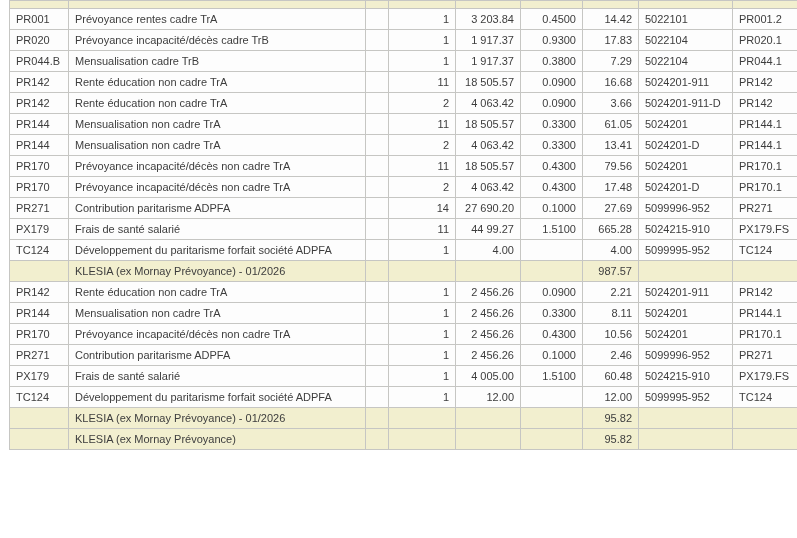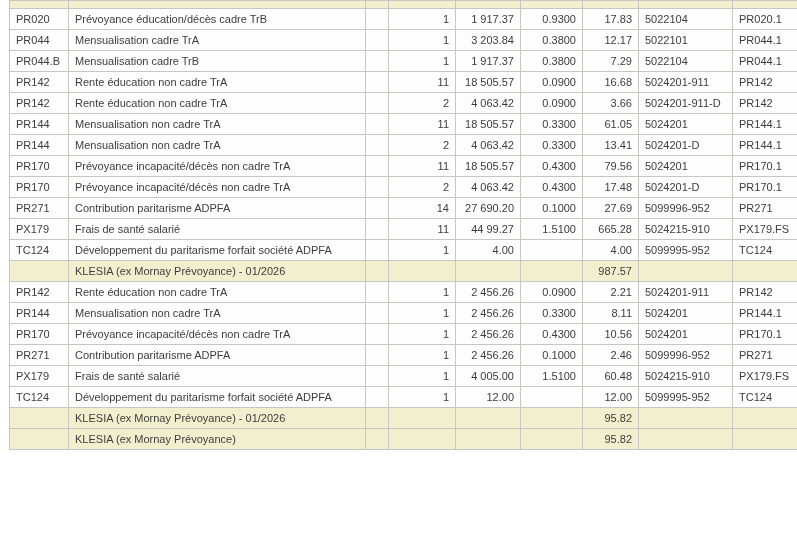--- a/index.html
+++ b/index.html
@@ -81,40 +81,40 @@
           <td class="col-label"></td>
           <td class="col-spacer"></td>
           <td class="col-qty"></td>
           <td class="col-base"></td>
           <td class="col-rate"></td>
           <td class="col-amount"></td>
           <td class="col-account"></td>
           <td class="col-ref"></td>
         </tr>
         <tr class="row-data">
+          <td class="col-code">PR001</td>
+          <td class="col-label">Prévoyance rentes cadre TrA</td>
+          <td class="col-spacer"></td>
+          <td class="col-qty">1</td>
+          <td class="col-base">3 203.84</td>
+          <td class="col-rate">0.4500</td>
+          <td class="col-amount">14.42</td>
+          <td class="col-account">5022101</td>
+          <td class="col-ref">PR001.2</td>
+        </tr>
+        <tr class="row-data">
           <td class="col-code">PR020</td>
-          <td class="col-label">Prévoyance éducation/décès cadre TrB</td>
+          <td class="col-label">Prévoyance incapacité/décès cadre TrB</td>
           <td class="col-spacer"></td>
           <td class="col-qty">1</td>
           <td class="col-base">1 917.37</td>
           <td class="col-rate">0.9300</td>
           <td class="col-amount">17.83</td>
           <td class="col-account">5022104</td>
           <td class="col-ref">PR020.1</td>
-        </tr>
-        <tr class="row-data">
-          <td class="col-code">PR044</td>
-          <td class="col-label">Mensualisation cadre TrA</td>
-          <td class="col-spacer"></td>
-          <td class="col-qty">1</td>
-          <td class="col-base">3 203.84</td>
-          <td class="col-rate">0.3800</td>
-          <td class="col-amount">12.17</td>
-          <td class="col-account">5022101</td>
-          <td class="col-ref">PR044.1</td>
         </tr>
         <tr class="row-data">
           <td class="col-code">PR044.B</td>
           <td class="col-label">Mensualisation cadre TrB</td>
           <td class="col-spacer"></td>
           <td class="col-qty">1</td>
           <td class="col-base">1 917.37</td>
           <td class="col-rate">0.3800</td>
           <td class="col-amount">7.29</td>
           <td class="col-account">5022104</td>

